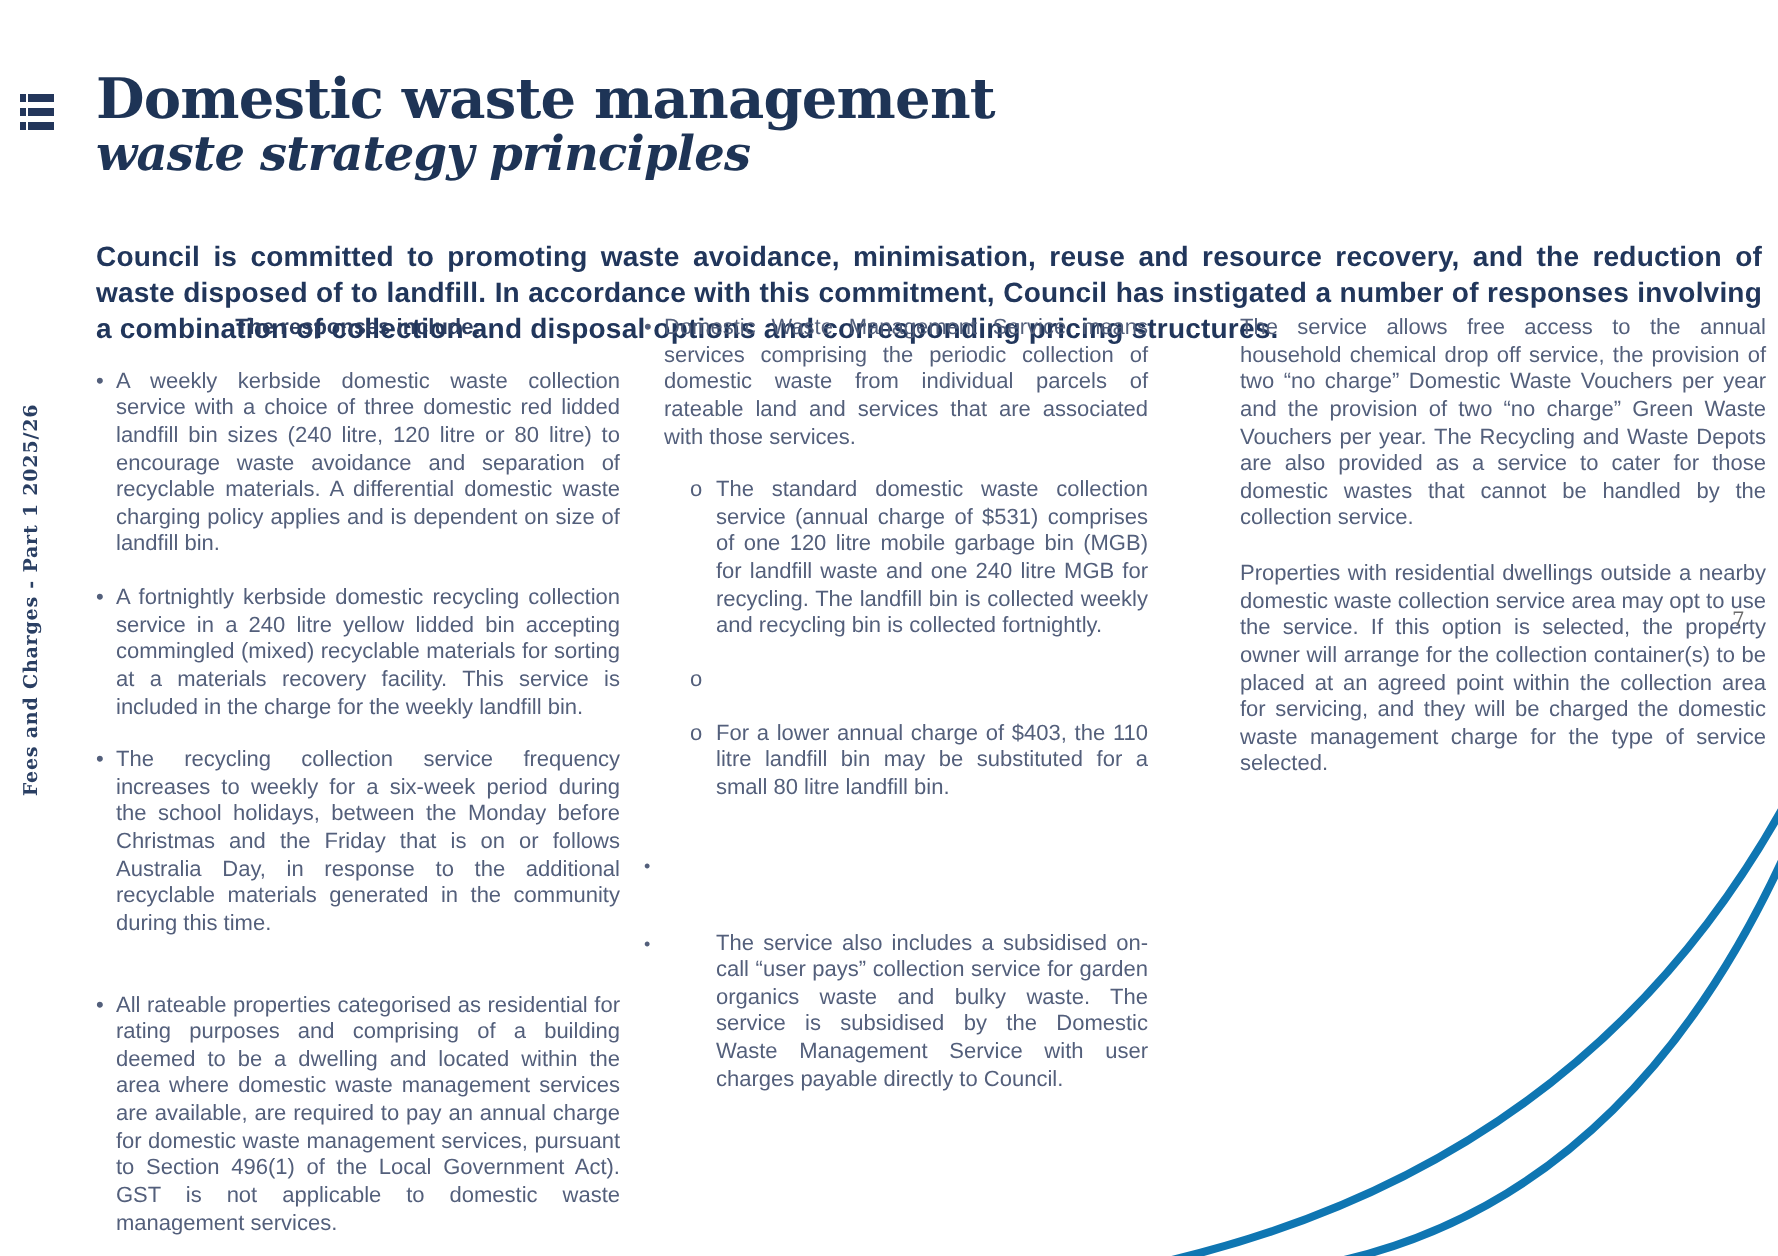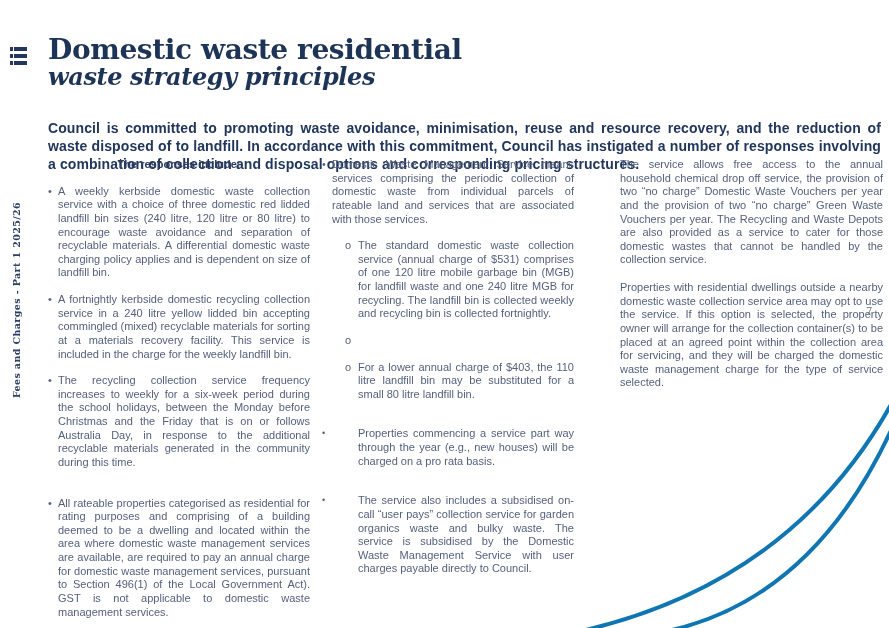--- a/index.html
+++ b/index.html
@@ -132,21 +132,21 @@
         <span class="dot"></span>
         <span class="bar"></span>
       </div>
     <div class="row">
         <span class="dot"></span>
         <span class="bar"></span>
       </div>
   </div>
 
   <div class="title-block">
-    <div class="page-title">Domestic waste residential</div>
+    <div class="page-title">Domestic waste management</div>
     <div class="page-subtitle">waste strategy principles</div>
   </div>
 
   <div class="intro">Council is committed to promoting waste avoidance, minimisation, reuse and resource recovery, and the reduction of waste disposed of to landfill. In accordance with this commitment, Council has instigated a number of responses involving a combination of collection and disposal options and corresponding pricing structures.</div>
 
   <div class="col col1">
     <div class="col-heading">The responses include:</div>
 
     <div class="bullet">
       <span class="marker">•</span>
@@ -179,21 +179,20 @@
     <div class="subitem">
       <span class="marker">o</span>
     </div>
     <div class="subitem">
       <span class="marker">o</span>
       <span class="btext">For a lower annual charge of $403, the 110 litre landfill bin may be substituted for a small 80 litre landfill bin.</span>
     </div>
 
     <div class="tailitem">
       <span class="marker">•</span>
-      <span class="btext">Properties commencing a service part way through the year (e.g., new houses) will be charged on a pro rata basis.</span>
     </div>
     <div class="tailitem">
       <span class="marker">•</span>
       <span class="btext">The service also includes a subsidised on-call “user pays” collection service for garden organics waste and bulky waste. The service is subsidised by the Domestic Waste Management Service with user charges payable directly to Council.</span>
     </div>
   </div>
 
   <div class="col col3">
     <p class="para">The service allows free access to the annual household chemical drop off service, the provision of two “no charge” Domestic Waste Vouchers per year and the provision of two “no charge” Green Waste Vouchers per year. The Recycling and Waste Depots are also provided as a service to cater for those domestic wastes that cannot be handled by the collection service.</p>
     <p class="para">Properties with residential dwellings outside a nearby domestic waste collection service area may opt to use the service. If this option is selected, the property owner will arrange for the collection container(s) to be placed at an agreed point within the collection area for servicing, and they will be charged the domestic waste management charge for the type of service selected.</p>

